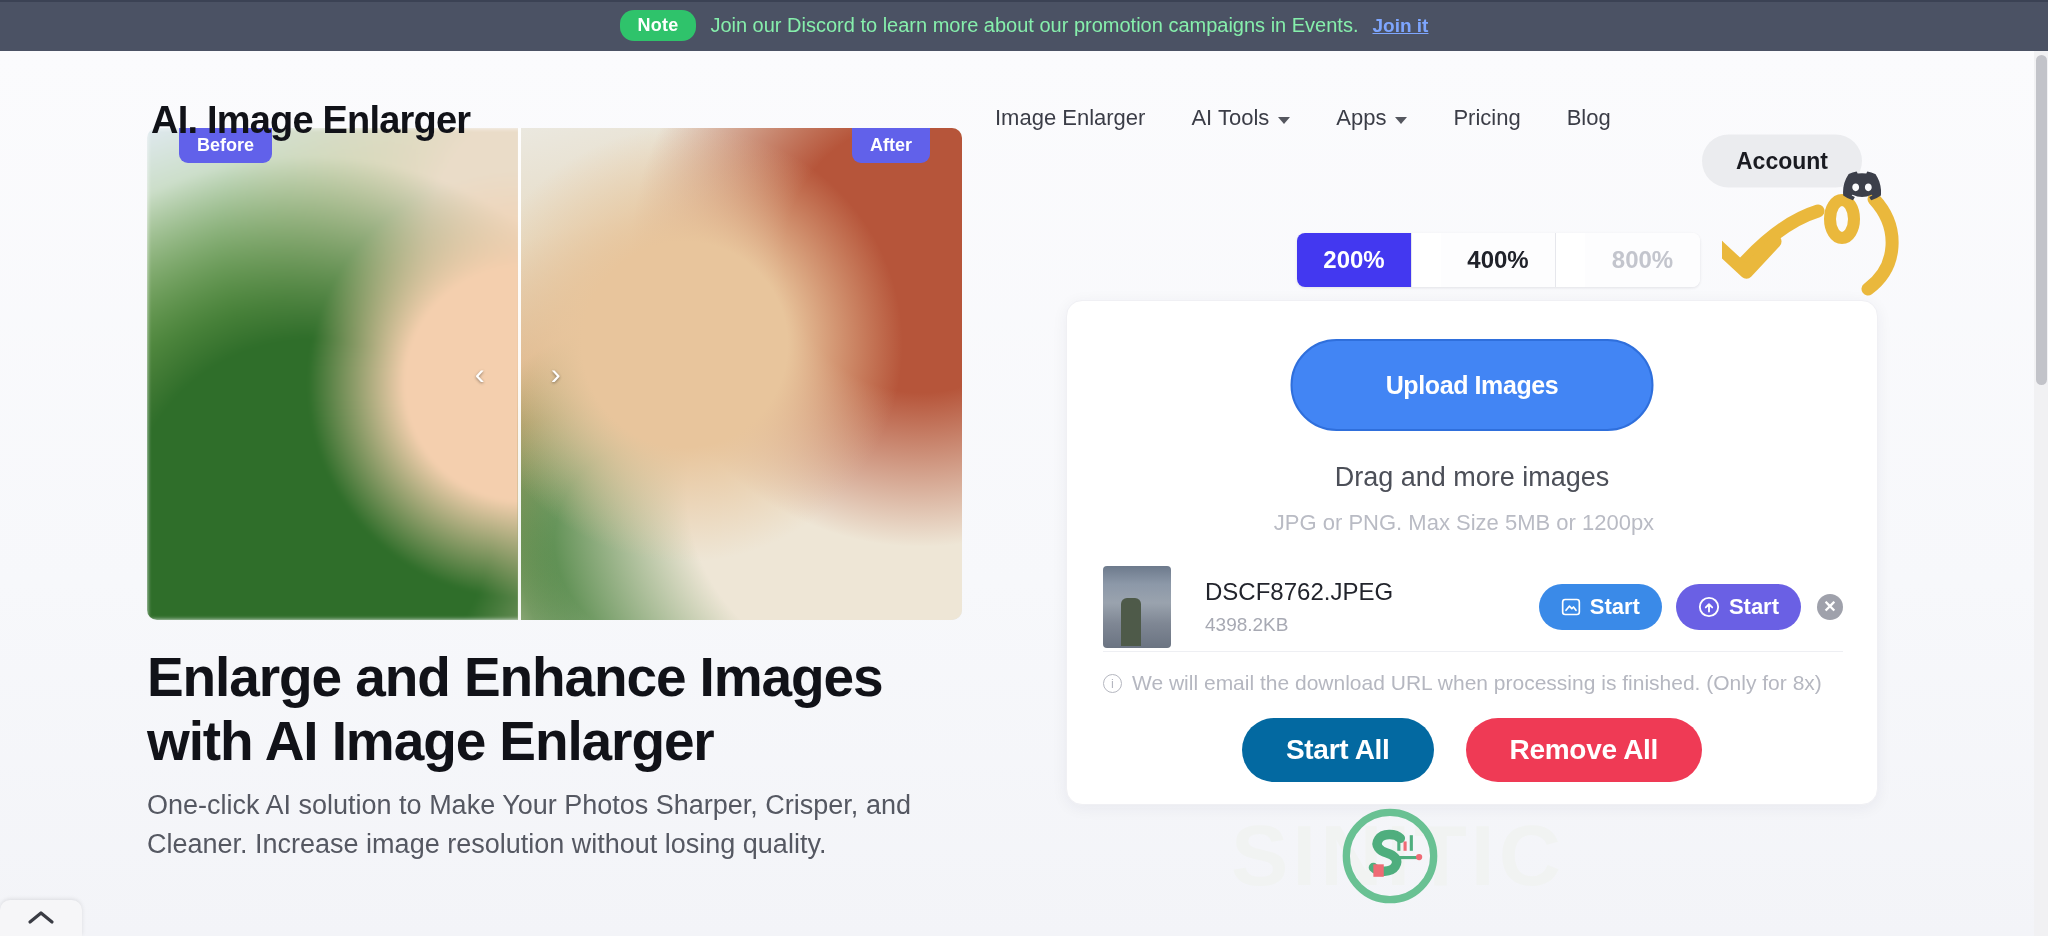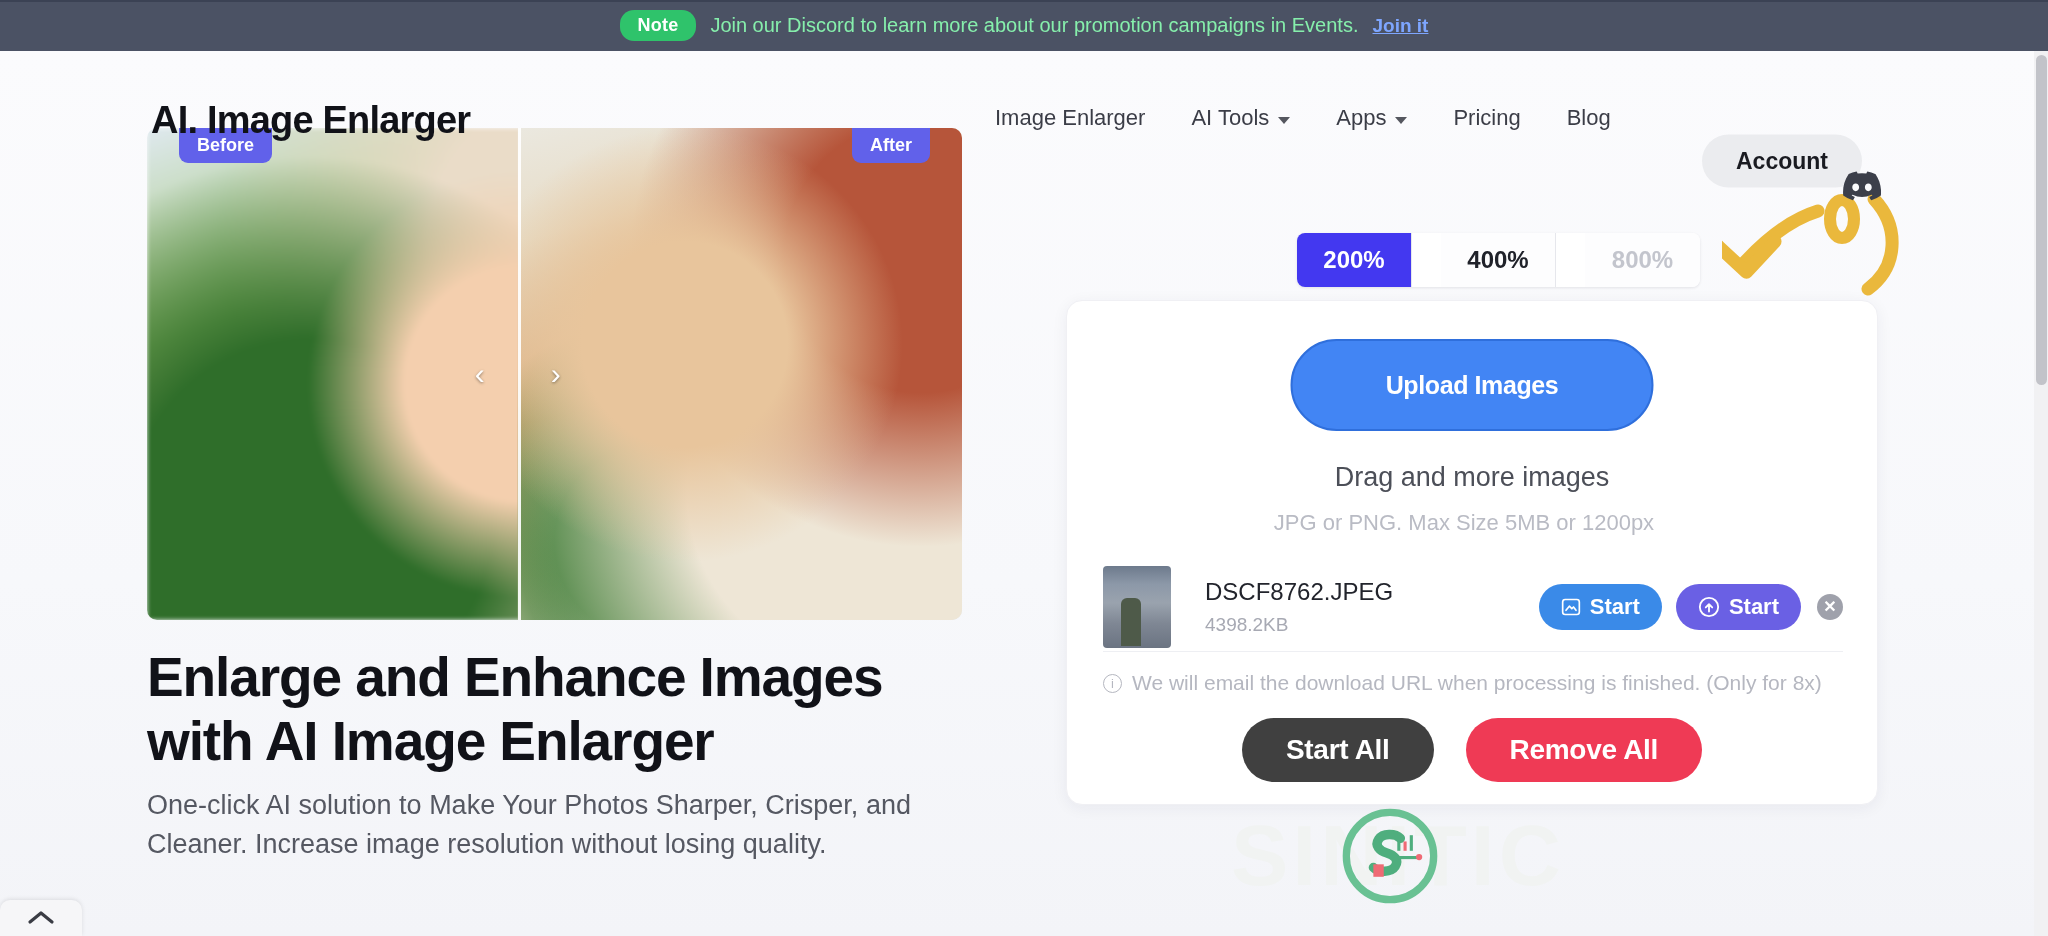--- a/index.html
+++ b/index.html
@@ -245,21 +245,21 @@
     position: absolute; left: 0; right: 0; top: 417px;
     display: flex; justify-content: center; gap: 32px;
   }
   .action-btn {
     height: 64px; padding: 0 44px; border-radius: 32px;
     color: #fff; font-size: 28px; font-weight: 800; border: none;
     display: flex; align-items: center; justify-content: center;
     letter-spacing: -0.3px;
     font-family: "Liberation Sans", sans-serif;
   }
-  .btn-start-all  { background: #404040; }
+  .btn-start-all  { background: #0369a1; }
   .btn-remove-all { background: #ef3a55; }
 
   
   .arrow-anno {
     position: absolute; left: 1722px; top: 140px;
     width: 200px; height: 110px; z-index: 20;
   }
   .watermark-text {
     position: absolute; left: 1195px; top: 755px;
     font-size: 86px; font-weight: 800; color: #f1f3f2;

